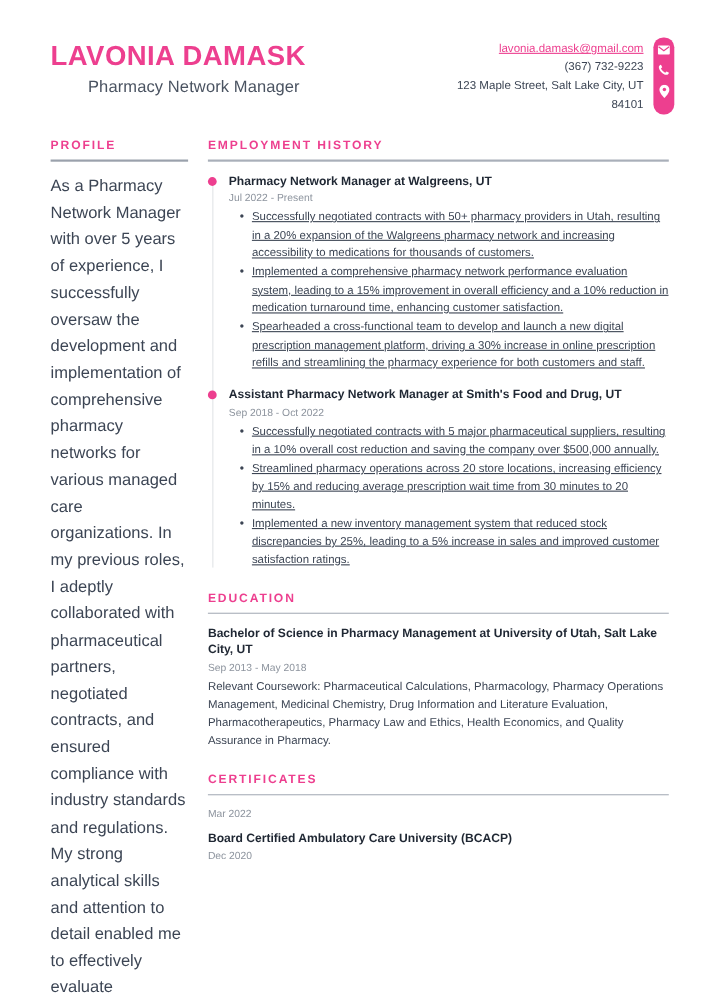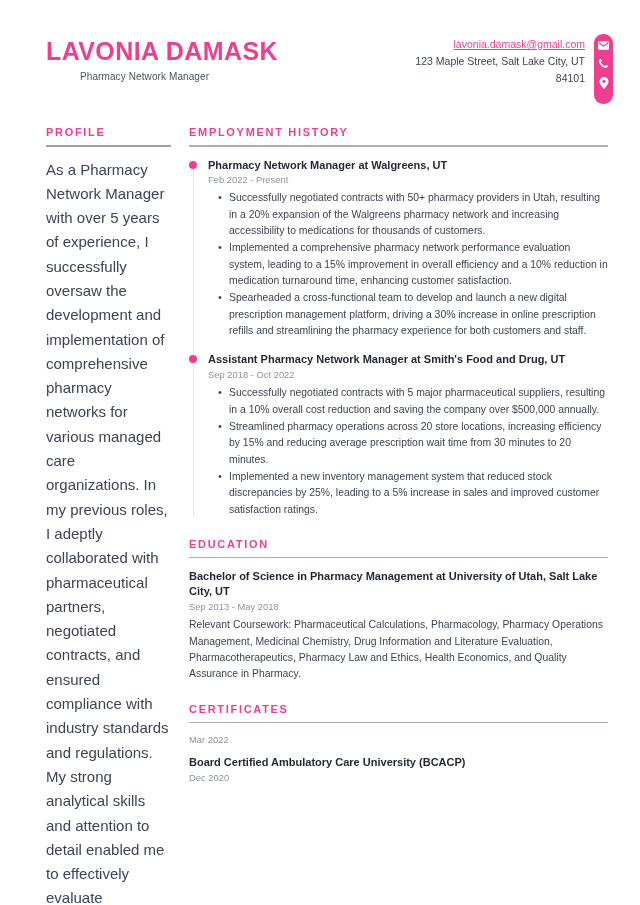--- a/index.html
+++ b/index.html
@@ -36,21 +36,21 @@
     color: #ED3F8F;
     font-size: 25px;
     font-weight: bold;
     letter-spacing: 0.4px;
     line-height: 1.1;
     margin: 0 0 5px 0;
     white-space: nowrap;
   }
   .job-title {
     color: #4a5361;
-    font-size: 10px;
+    font-size: 15px;
     font-weight: normal;
     letter-spacing: 0.1px;
     margin: 0;
     padding-left: 34px;
   }
   .header-right {
     display: flex;
     align-items: flex-start;
     padding-right: 27px;
   }
@@ -199,20 +199,21 @@
     margin: 0;
     padding-left: 21px;
     list-style: none;
   }
   .bullets li {
     position: relative;
     font-size: 10.4px;
     line-height: 1.57;
     color: #3c4554;
     margin-bottom: 1px;
+    text-decoration: underline;
   }
   .bullets li::before {
     content: "\2022";
     position: absolute;
     left: -11px;
     top: -1px;
     color: #3c4554;
     font-size: 11px;
   }
 
@@ -234,20 +235,21 @@
 
   <div class="header">
     <div class="header-left">
       <h1 class="full-name">LAVONIA DAMASK</h1>
       <div class="job-title">Pharmacy Network Manager</div>
     </div>
 
     <div class="header-right">
       <div class="contact-lines">
         <a class="contact-email" href="#">lavonia.damask@gmail.com</a>
+        <span class="contact-phone">(367) 732-9223</span>
         <span class="contact-address">123 Maple Street, Salt Lake City, UT 84101</span>
       </div>
 
       <div class="icon-bar">
         <span>
           <svg width="11" height="9" viewBox="0 0 16 12">
             <rect x="0" y="0" width="16" height="12" rx="1.5" fill="#ffffff"></rect>
             <path d="M1 1.6 L8 7 L15 1.6" stroke="#ED3F8F" stroke-width="1.6" fill="none"></path>
           </svg>
         </span>
@@ -307,21 +309,21 @@
 
     <div class="col-right">
 
       <div class="section">
         <div class="section-title">EMPLOYMENT HISTORY</div>
         <div class="section-rule thin"></div>
         <div class="timeline" id="employment-list">
             <div class="job">
               <span class="job-dot"></span>
               <div class="entry-title">Pharmacy Network Manager at Walgreens, UT</div>
-              <div class="entry-date">Feb 2022 - Present</div>
+              <div class="entry-date">Jul 2022 - Present</div>
               <ul class="bullets">
                 <li>Successfully negotiated contracts with 50+ pharmacy providers in Utah, resulting in a 20% expansion of the Walgreens pharmacy network and increasing accessibility to medications for thousands of customers.</li>
                 <li>Implemented a comprehensive pharmacy network performance evaluation system, leading to a 15% improvement in overall efficiency and a 10% reduction in medication turnaround time, enhancing customer satisfaction.</li>
                 <li>Spearheaded a cross-functional team to develop and launch a new digital prescription management platform, driving a 30% increase in online prescription refills and streamlining the pharmacy experience for both customers and staff.</li>
               </ul>
             </div>
             <div class="job">
               <span class="job-dot"></span>
               <div class="entry-title">Assistant Pharmacy Network Manager at Smith's Food and Drug, UT</div>
               <div class="entry-date">Sep 2018 - Oct 2022</div>

